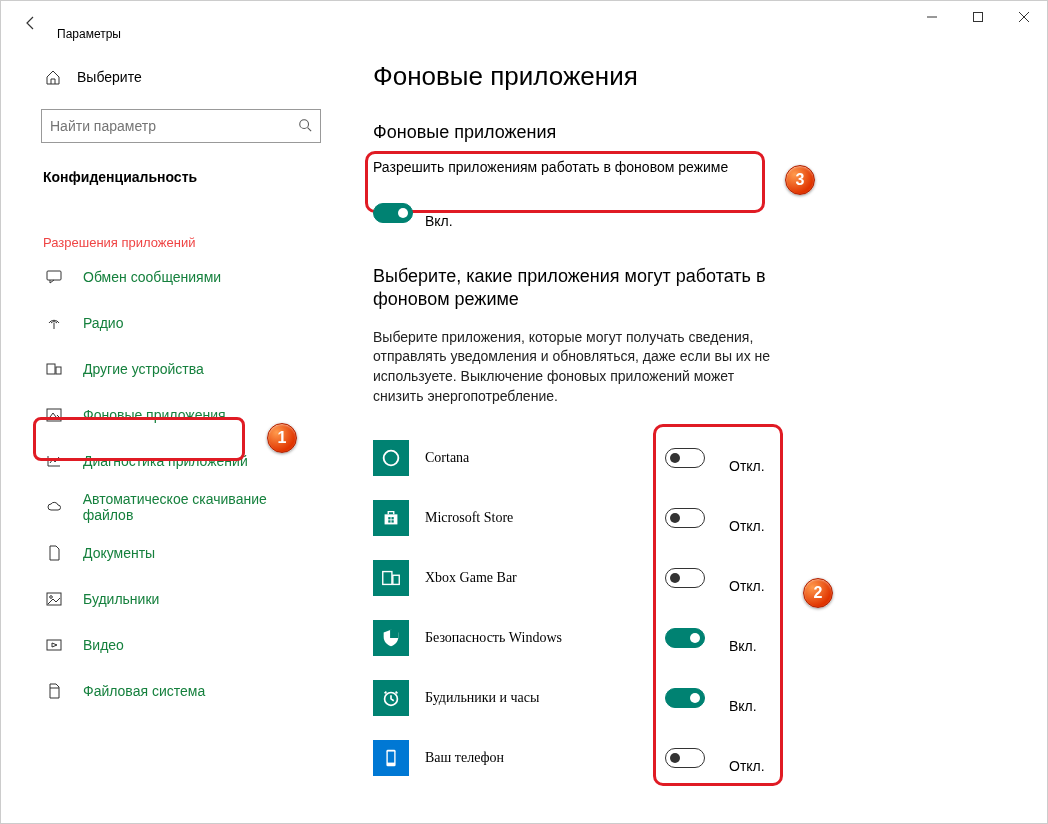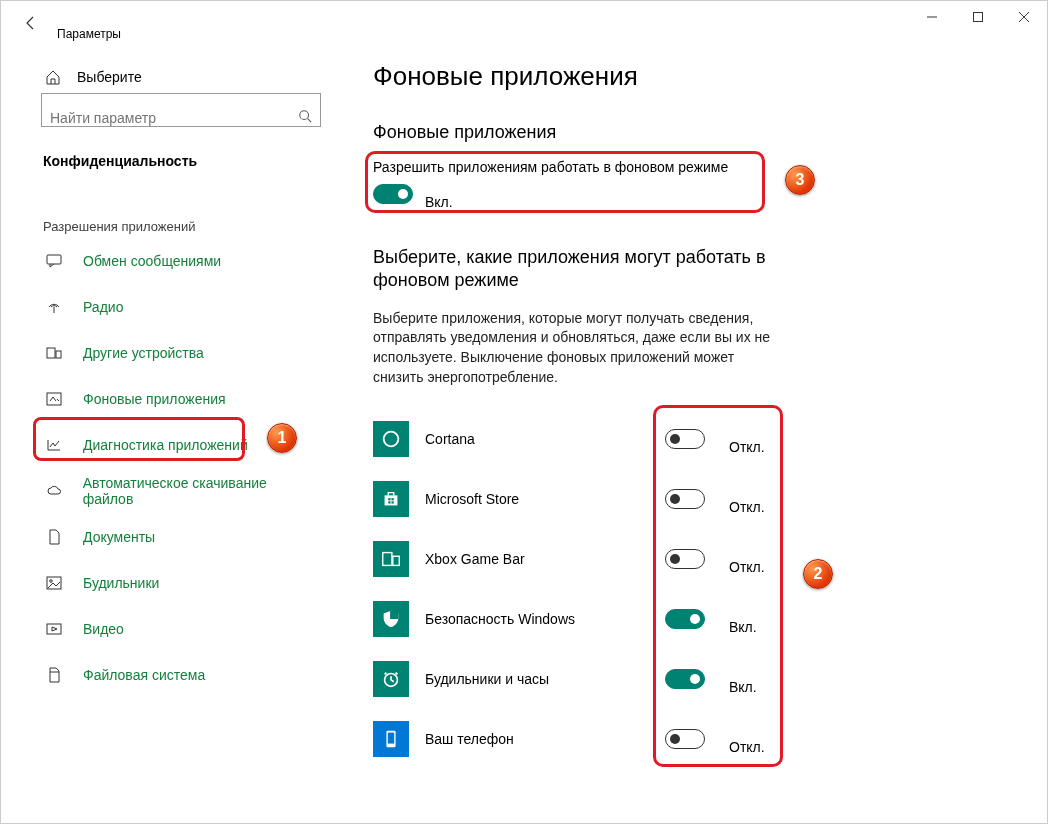--- a/index.html
+++ b/index.html
@@ -51,40 +51,41 @@
     overflow: hidden;
   }
   
   .home-link {
     display: flex; align-items: center; gap: 16px;
     padding: 8px 4px;
     font-size: 14px;
   }
   .home-icon { width:16px; display:inline-flex; }
   .search-box {
+    margin-top: 16px;
     height: 34px;
     border: 1px solid #999;
-    display: flex; align-items: flex-end;
+    display: flex; align-items: center;
     padding: 0 8px;
   }
   .search-box input {
     flex: 1; border: none; outline: none; font-size: 14px;
     background: transparent;
   }
   .search-icon { color: #555; }
   .category-title {
     margin-top: 22px;
     font-size: 14px;
     font-weight: 600;
     padding: 4px 2px;
   }
   .section-label {
     margin-top: 42px;
     font-size: 13px;
-    color: #404040;
+    color: #ef4444;
     padding: 4px 2px;
   }
   .nav-item {
     display: flex; align-items: center; gap: 20px;
     height: 46px;
     padding: 0 4px;
     font-size: 14px;
     color: #15803d;
   }
   .nav-item .nav-ico { width: 18px; display:inline-flex; justify-content:center; color:#333; }
@@ -104,21 +105,21 @@
   }
   h2.subhead {
     font-size: 18px;
     font-weight: 400;
     margin-bottom: 14px;
   }
   .master-toggle-block {
     padding: 2px 0 8px 0;
     position: relative;
   }
-  .master-label { font-size: 14px; margin-bottom: 3px; }
+  .master-label { font-size: 14px; margin-bottom: 22px; }
   .toggle-row { display:flex; align-items:center; gap: 12px; }
   
   .toggle {
     width: 40px; height: 20px;
     border-radius: 10px;
     position: relative;
     border: 1px solid #333;
     background: #fff;
   }
   .toggle .knob {
@@ -149,21 +150,21 @@
     display: flex; align-items: center;
     height: 60px;
   }
   .app-icon {
     width: 36px; height: 36px;
     background: #008272;
     display:flex; align-items:center; justify-content:center;
     color:#fff;
     margin-right: 16px;
   }
-  .app-name { flex: 0 0 220px; font-size: 14px; }
+  .app-name { flex: 0 0 220px; font-size: 14px; font-family: Liberation Serif, serif; }
   .app-toggle-wrap { display:flex; align-items:center; gap:24px; margin-left: 20px; }
   
   .redbox {
     position: absolute;
     border: 3px solid #e01b24;
     border-radius: 10px;
     pointer-events: none;
   }
   
   .badge {

